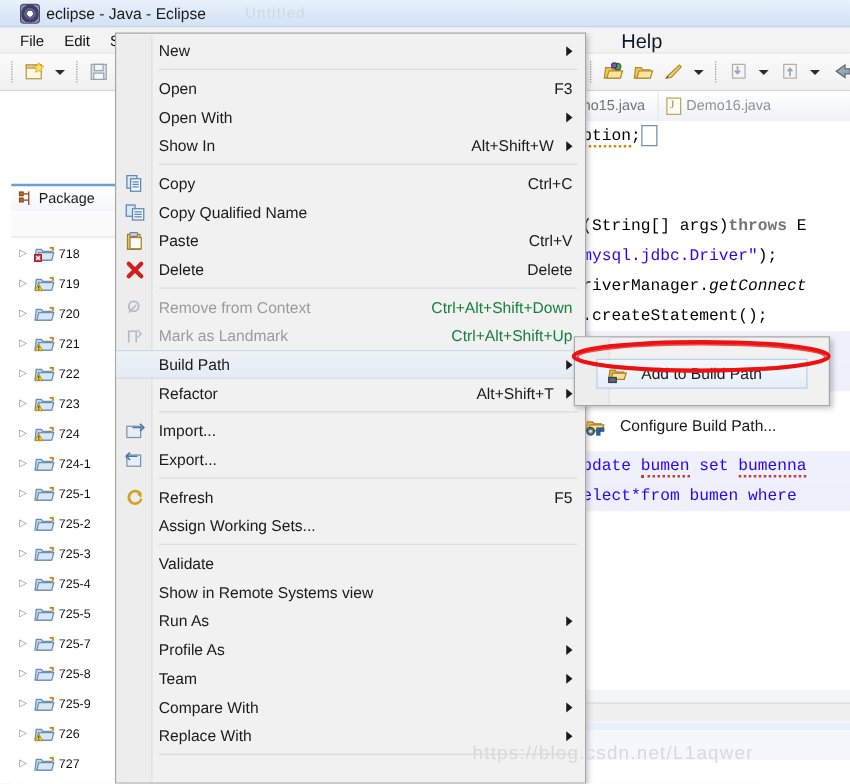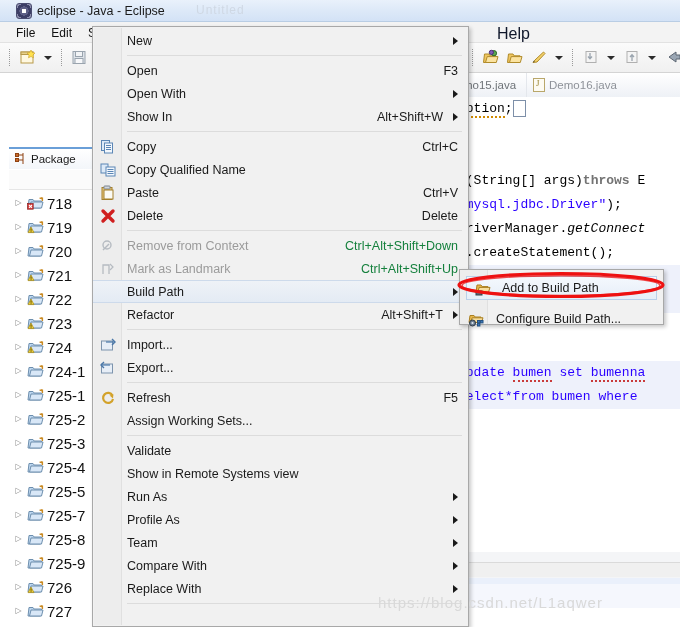--- a/index.html
+++ b/index.html
@@ -105,21 +105,21 @@
     font-size: 12.5px; color: #111; white-space: nowrap;
   }
   .twisty {
     width: 11px; flex: 0 0 auto; display: inline-block; text-align: center;
     color: #8a8a8a; font-size: 8px; line-height: 1;
   }
   .folder {
     width: 17px; height: 14px; flex: 0 0 auto; position: relative;
   }
   .folder svg { display: block; }
-  .node-label { font-size: 15px; }
+  .node-label { font-size: 10px; }
 
   
   .editor-wrap {
     position: absolute; left: 118px; top: 73px; right: 0; bottom: 0;
     background: #f4f5f7;
   }
   .ed-tabbar {
     position: absolute; left: 338px; top: 0; right: 0; height: 24px;
     background: linear-gradient(to bottom,#ffffff,#eef1f6);
     display: flex; align-items: center;
@@ -213,21 +213,21 @@
   .sub-gutter {
     position: absolute; left: 0; top: 0; width: 28px; bottom: 0;
     background: #ededed; border-right: 1px solid #e0e0e0;
   }
   .sub-item {
     position: relative; height: 26px; display: flex; align-items: center;
     padding-left: 36px; font-size: 12.5px; color: #1a1a1a; white-space: nowrap;
   }
   .sub-item.selected {
     background: linear-gradient(to bottom,#f4f8fd,#e6eef8);
-    border: 1px solid #b9d0ea; margin: 6px; padding-left: 35px; height: 24px;
+    border: 1px solid #b9d0ea; margin: 17px; padding-left: 35px; height: 24px;
   }
   .sub-ico { position: absolute; left: 8px; top: 50%; transform: translateY(-50%); width: 16px; height: 16px; }
 
   
   .annot-ellipse {
     position: absolute; left: 455px; top: 270px; width: 212px; height: 30px;
     pointer-events: none;
   }
 
   

